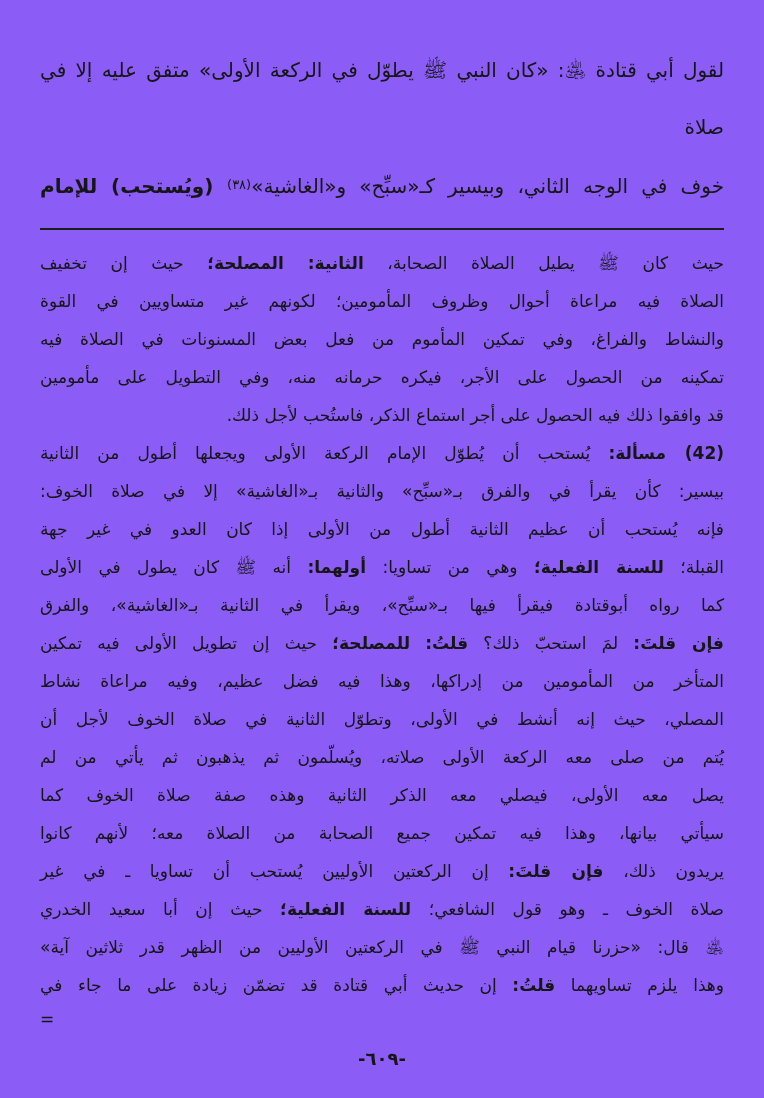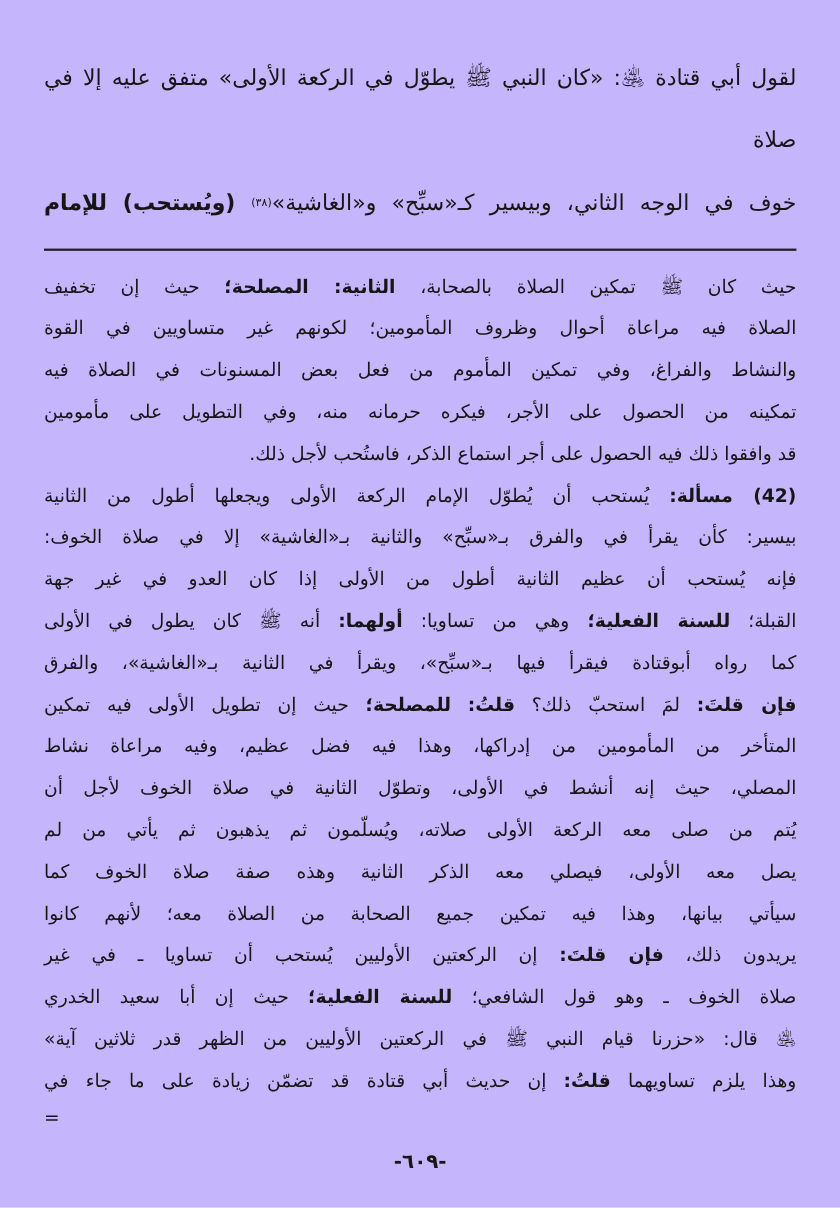--- a/index.html
+++ b/index.html
@@ -6,21 +6,21 @@
   html, body { width: 764px; background: #ffffff; }
   body {
     font-family: "DejaVu Sans", sans-serif;
     color: #161616;
   }
   .page {
     width: 764px;
     height: 1098px;
     padding: 40px 40px 0 40px;
     direction: rtl;
-    background: #c4b5fd;
+    background: #8b5cf6;
     overflow: hidden;
   }
   .line {
     text-align: justify;
     text-align-last: justify;
   }
   .line-end {
     text-align-last: right;
   }
   .main-text {
@@ -34,21 +34,21 @@
     margin: 13px 0 0 0;
     width: 100%;
   }
   .footnote {
     margin-top: 14px;
     font-size: 17px;
     line-height: 38px;
   }
   .bold { font-weight: 700; }
   .fn-ref {
-    font-size: 10px;
+    font-size: 13px;
     vertical-align: 4px;
   }
   .continuation {
     text-align: left;
     font-size: 17px;
     line-height: 30px;
   }
   .page-number-row {
     text-align: center;
     margin-top: 14px;
@@ -63,21 +63,21 @@
 
   <section class="main-text">
       <div class="line"><span>لقول أبي قتادة ﵁: «كان النبي ﷺ يطوّل في الركعة الأولى» متفق عليه إلا في صلاة</span></div>
       <div class="line"><span>خوف في الوجه الثاني، وبيسير كـ«سبِّح» و«الغاشية»</span><span class="fn-ref">(٣٨)</span><span class="bold"> (ويُستحب) للإمام</span></div>
     </section>
 
   <hr class="divider">
 
   <section class="footnote">
     <div class="footnote-lines">
-        <div class="line"><span>حيث كان ﷺ تمكين الصلاة بالصحابة، </span><span class="bold">الثانية: المصلحة؛</span><span> حيث إن تخفيف</span></div>
+        <div class="line"><span>حيث كان ﷺ يطيل الصلاة الصحابة، </span><span class="bold">الثانية: المصلحة؛</span><span> حيث إن تخفيف</span></div>
         <div class="line"><span>الصلاة فيه مراعاة أحوال وظروف المأمومين؛ لكونهم غير متساويين في القوة</span></div>
         <div class="line"><span>والنشاط والفراغ، وفي تمكين المأموم من فعل بعض المسنونات في الصلاة فيه</span></div>
         <div class="line"><span>تمكينه من الحصول على الأجر، فيكره حرمانه منه، وفي التطويل على مأمومين</span></div>
         <div class="line line-end"><span>قد وافقوا ذلك فيه الحصول على أجر استماع الذكر، فاستُحب لأجل ذلك.</span></div>
         <div class="line"><span class="bold">(42) مسألة:</span><span> يُستحب أن يُطوّل الإمام الركعة الأولى ويجعلها أطول من الثانية</span></div>
         <div class="line"><span>بيسير: كأن يقرأ في والفرق بـ«سبِّح» والثانية بـ«الغاشية» إلا في صلاة الخوف:</span></div>
         <div class="line"><span>فإنه يُستحب أن عظيم الثانية أطول من الأولى إذا كان العدو في غير جهة</span></div>
         <div class="line"><span>القبلة؛ </span><span class="bold">للسنة الفعلية؛</span><span> وهي من تساويا: </span><span class="bold">أولهما:</span><span> أنه ﷺ كان يطول في الأولى</span></div>
         <div class="line"><span>كما رواه أبوقتادة فيقرأ فيها بـ«سبِّح»، ويقرأ في الثانية بـ«الغاشية»، والفرق</span></div>
         <div class="line"><span class="bold">فإن قلتَ:</span><span> لمَ استحبّ ذلك؟ </span><span class="bold">قلتُ:</span><span> </span><span class="bold">للمصلحة؛</span><span> حيث إن تطويل الأولى فيه تمكين</span></div>

